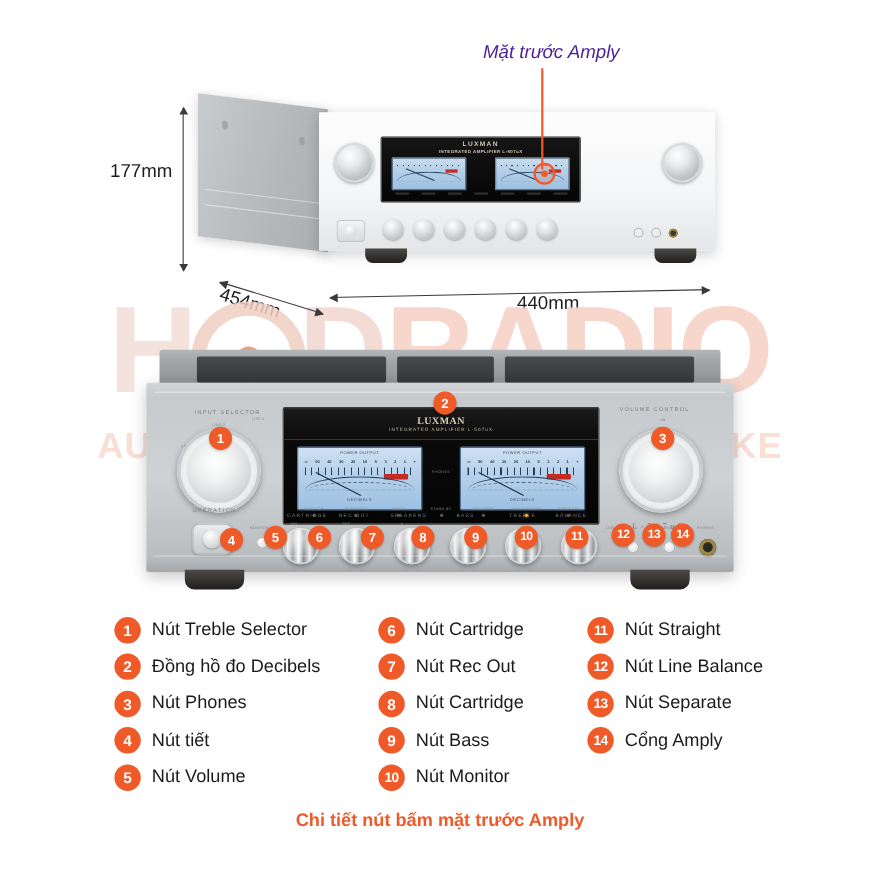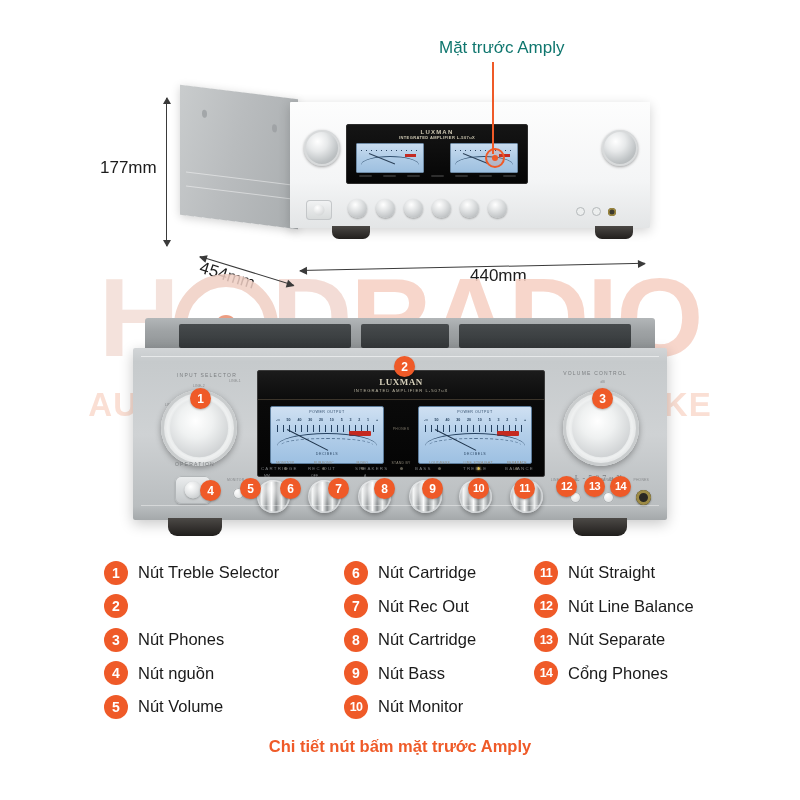--- a/index.html
+++ b/index.html
@@ -123,38 +123,38 @@
   .amp3d-foot.f2{left:415px;top:146px;}
 
   
   .dim{position:absolute;z-index:3;}
   .dim-v{left:166px;top:98px;width:1px;height:148px;background:#3a3a3a;}
   .dim-v::before,.dim-v::after{content:"";position:absolute;left:-3.5px;
     border-left:4px solid transparent;border-right:4px solid transparent;}
   .dim-v::before{top:-1px;border-bottom:7px solid #3a3a3a;}
   .dim-v::after{bottom:-1px;border-top:7px solid #3a3a3a;}
   .dim-label{position:absolute;font-size:17px;color:#1c1c1c;white-space:nowrap;}
-  .dim-h-label{left:100px;top:158px;}
+  .dim-h-label{left:100px;top:146px;}
   .dim-w{left:300px;top:270px;width:345px;height:1px;background:#3a3a3a;
     transform:rotate(-1.2deg);transform-origin:left center;}
   .dim-w::before{content:"";position:absolute;left:-1px;top:-3.5px;
     border-top:4px solid transparent;border-bottom:4px solid transparent;border-right:8px solid #3a3a3a;}
   .dim-w::after{content:"";position:absolute;right:-1px;top:-3.5px;
     border-top:4px solid transparent;border-bottom:4px solid transparent;border-left:8px solid #3a3a3a;}
   .dim-w-label{left:470px;top:266px;}
   .dim-d{left:200px;top:256px;width:98px;height:1px;background:#3a3a3a;
     transform:rotate(17deg);transform-origin:left center;}
   .dim-d::before{content:"";position:absolute;left:-1px;top:-3.5px;
     border-top:4px solid transparent;border-bottom:4px solid transparent;border-right:8px solid #3a3a3a;}
   .dim-d::after{content:"";position:absolute;right:-1px;top:-3.5px;
     border-top:4px solid transparent;border-bottom:4px solid transparent;border-left:8px solid #3a3a3a;}
   .dim-d-label{left:203px;top:258px;transform:rotate(17deg);transform-origin:left top;}
 
   
-  .callout-text{position:absolute;left:439px;top:38px;font-size:17px;color:#0f766e;z-index:5;}
+  .callout-text{position:absolute;left:439px;top:38px;font-size:17px;color:#4c1d95;z-index:5;font-style:italic;}
   .callout-line{position:absolute;left:492px;top:62px;width:2px;height:92px;background:#ef5a28;z-index:5;}
   .callout-dot{position:absolute;left:485px;top:148px;width:16px;height:16px;border-radius:50%;
     border:2px solid #ef5a28;background:rgba(239,90,40,.15);z-index:5;
     display:flex;align-items:center;justify-content:center;}
   .callout-dot::after{content:"";width:6px;height:6px;border-radius:50%;background:#ef5a28;}
 
   
   .photo-front{position:absolute;left:133px;top:318px;width:534px;height:222px;z-index:2;}
   .fp-top{position:absolute;left:12px;top:0;right:12px;height:34px;
     background:linear-gradient(180deg,#b2b6b8 0%,#9ea2a4 40%,#8d9193 100%);
@@ -535,28 +535,29 @@
 
 <div class="legend">
   <div class="legend-cols">
     <div class="legend-col c1">
       <div class="legend-item">
         <div class="legend-badge">1</div>
         <div class="legend-text">Nút Treble Selector</div>
       </div>
       <div class="legend-item">
         <div class="legend-badge">2</div>
+        <div class="legend-text">Đồng hồ đo Decibels</div>
       </div>
       <div class="legend-item">
         <div class="legend-badge">3</div>
         <div class="legend-text">Nút Phones</div>
       </div>
       <div class="legend-item">
         <div class="legend-badge">4</div>
-        <div class="legend-text">Nút nguồn</div>
+        <div class="legend-text">Nút tiết</div>
       </div>
       <div class="legend-item">
         <div class="legend-badge">5</div>
         <div class="legend-text">Nút Volume</div>
       </div>
     </div>
 
     <div class="legend-col c2">
       <div class="legend-item">
         <div class="legend-badge">6</div>
@@ -588,19 +589,19 @@
       <div class="legend-item">
         <div class="legend-badge two">12</div>
         <div class="legend-text">Nút Line Balance</div>
       </div>
       <div class="legend-item">
         <div class="legend-badge two">13</div>
         <div class="legend-text">Nút Separate</div>
       </div>
       <div class="legend-item">
         <div class="legend-badge two">14</div>
-        <div class="legend-text">Cổng Phones</div>
+        <div class="legend-text">Cổng Amply</div>
       </div>
     </div>
   </div>
 </div>
 
 <div class="caption">Chi tiết nút bấm mặt trước Amply</div>
 
 </body></html>

